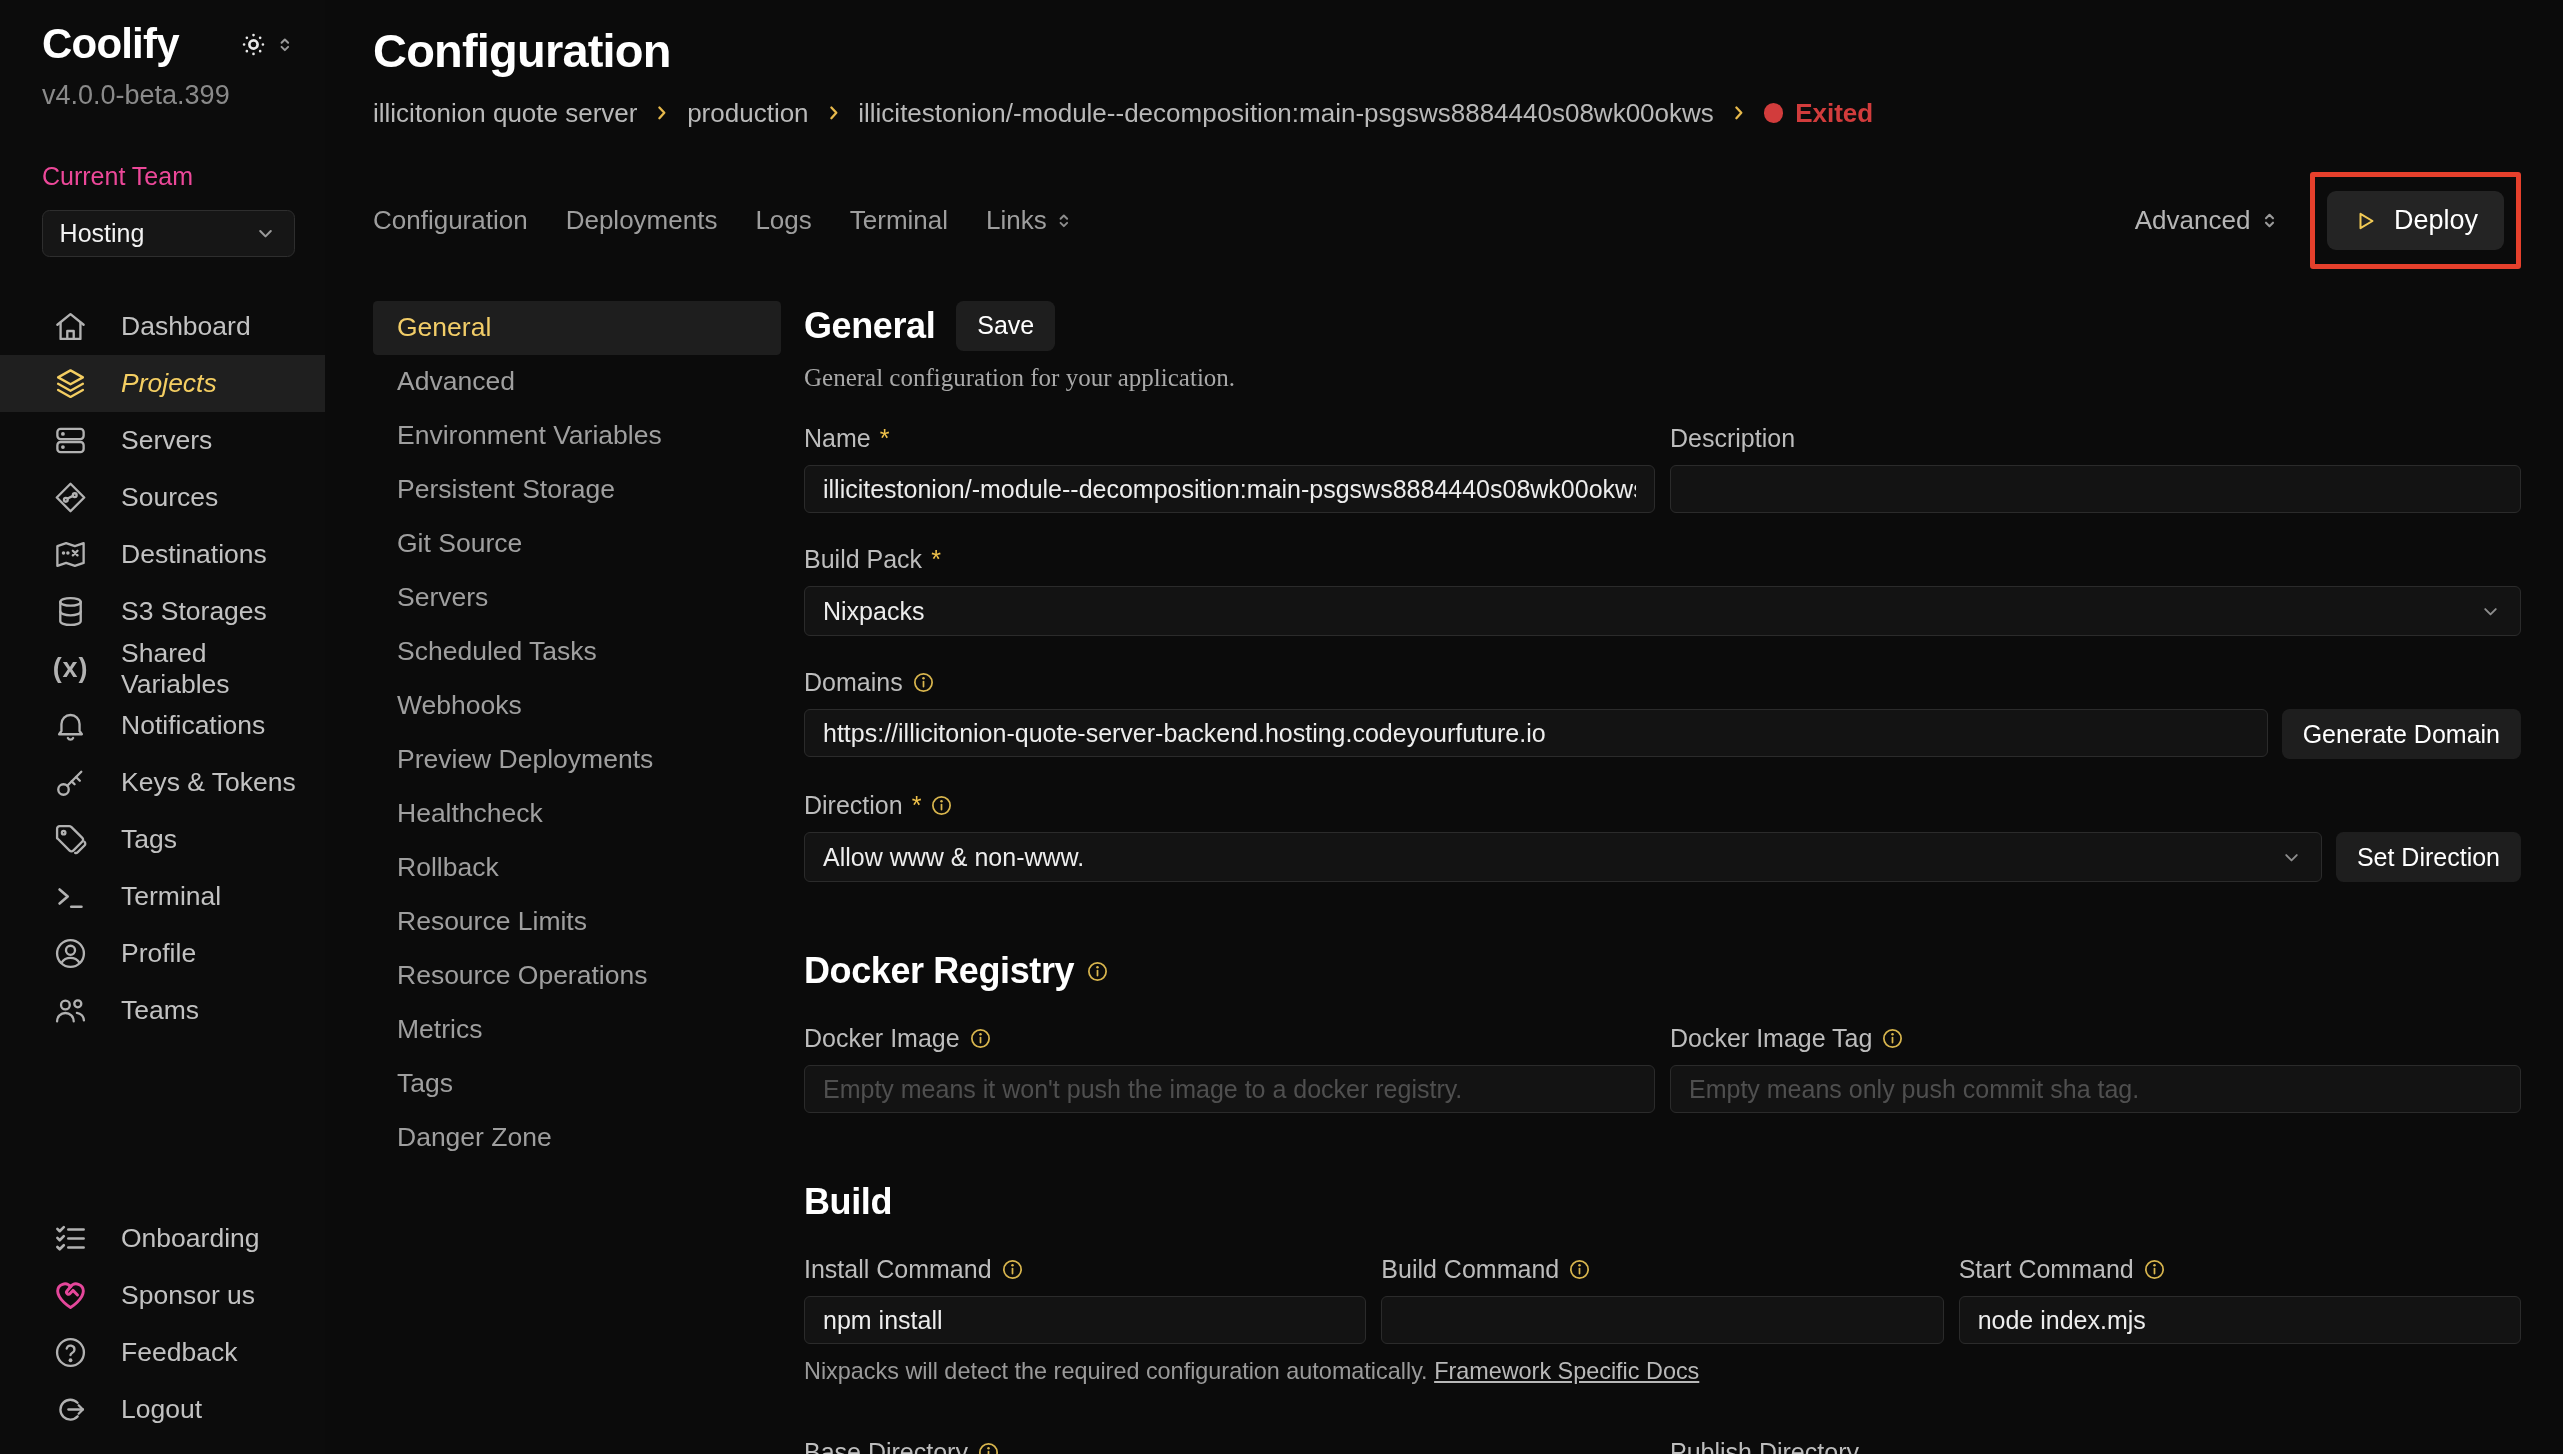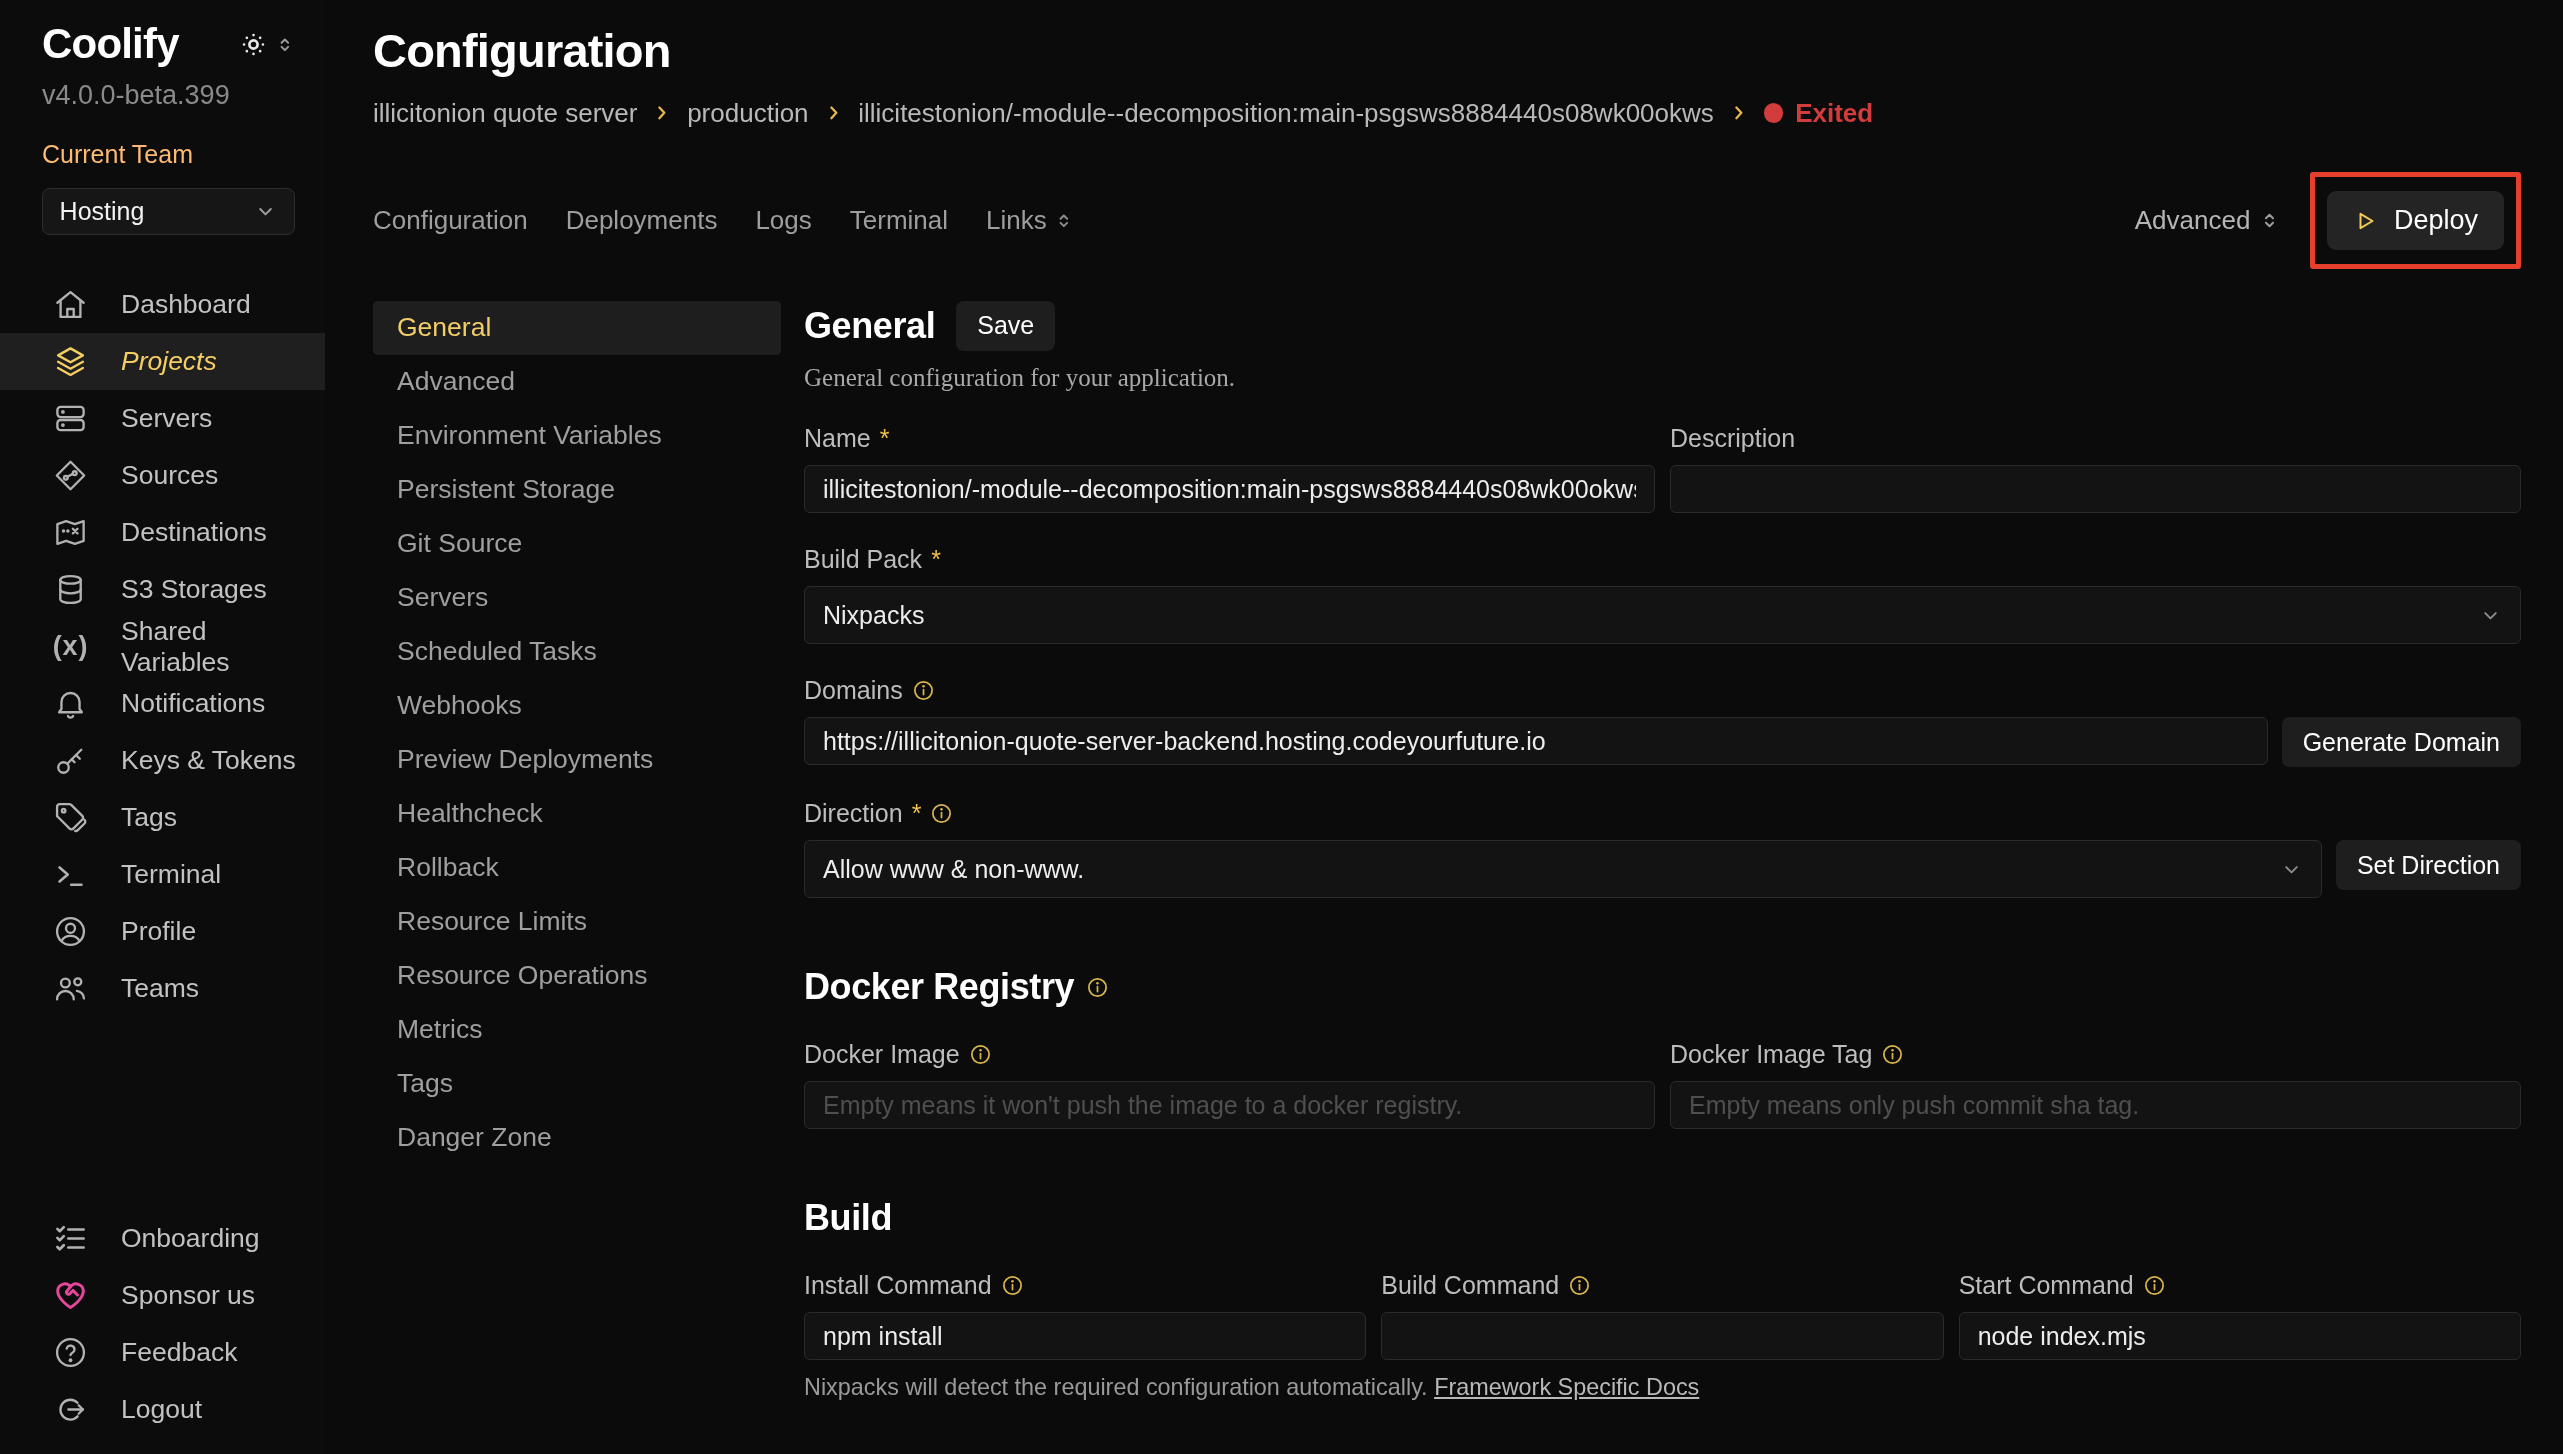--- a/index.html
+++ b/index.html
@@ -13,21 +13,21 @@
 
   
   .sidebar { position:relative; width:325px; flex:0 0 325px; height:100%; background:#0c0c0c; }
   .sidebar-head { padding:19.7px 30px 0 42px; }
   .logo-row { display:flex; align-items:flex-start; justify-content:space-between; }
   .logo { font-size:42px; font-weight:700; letter-spacing:-0.8px;text-align:center; }
   .theme-toggle { display:flex; align-items:center; gap:7.6px; margin-top:10.6px; color:#e8e8e8; cursor:pointer; }
   .theme-toggle svg.sun { width:29px; height:29px; }
   .theme-toggle svg.updown { width:19.7px; height:19.7px; color:#9a9a9a; }
   .version { margin-top:12px; font-size:27px; color:#8a8a8a; }
-  .team-label { margin-top:29px; font-size:25px; color:#fdba74; }
+  .team-label { margin-top:51px; font-size:25px; color:#ec4899; }
   .team-select {
     margin-top:19.7px; height:47px; width:253px; background:#161616;
     border:0.8px solid #2e2e2e; border-radius:7.6px; display:flex; align-items:center;
     justify-content:space-between; padding:0 16.6px; font-size:25px; color:#f2f2f2; cursor:pointer;
   }
   .team-select svg { width:23px; height:23px; color:#9a9a9a; }
 
   .side-nav { margin-top:41px; }
   .nav-item {
     display:flex; align-items:center; height:57px; padding:0 15px 0 53px;
@@ -87,21 +87,21 @@
   .grid-3 { display:grid; grid-template-columns:1fr 1fr 1fr; column-gap:15px; }
   .field-label { display:flex; align-items:center; gap:9px; margin:32px 0 12px; font-size:25px; color:#bdbdbd; }
   .req { color:#f0c24b; }
   .info svg { width:23px; height:23px; color:#d9b64e; display:block; }
   .tinput {
     width:100%; height:48px; background:#131313; border:0.8px solid #2b2b2b; border-radius:6px;
     color:#ededed; font-size:25px; padding:0 18px; font-family:inherit; outline:none;
   }
   .tinput::placeholder { color:#4f4f4f; }
   .select {
-    width:100%; height:58px; background:#131313; border:0.8px solid #2b2b2b; border-radius:6px;
+    width:100%; height:50px; background:#131313; border:0.8px solid #2b2b2b; border-radius:6px;
     display:flex; align-items:center; justify-content:space-between; padding:12px 18px;
     font-size:25px; color:#ededed; cursor:pointer;
   }
   .select svg { width:23px; height:23px; color:#8d8d8d; }
   .input-row { display:flex; gap:13.6px; }
   .input-row .tinput, .input-row .select { flex:1; }
   .section-gap { margin-top:68px; }
   .note { margin-top:13.6px; font-size:23.4px; color:#9a9a9a; }
   .note a { color:#b9b9b9; text-decoration:underline; cursor:pointer; }
 </style>

